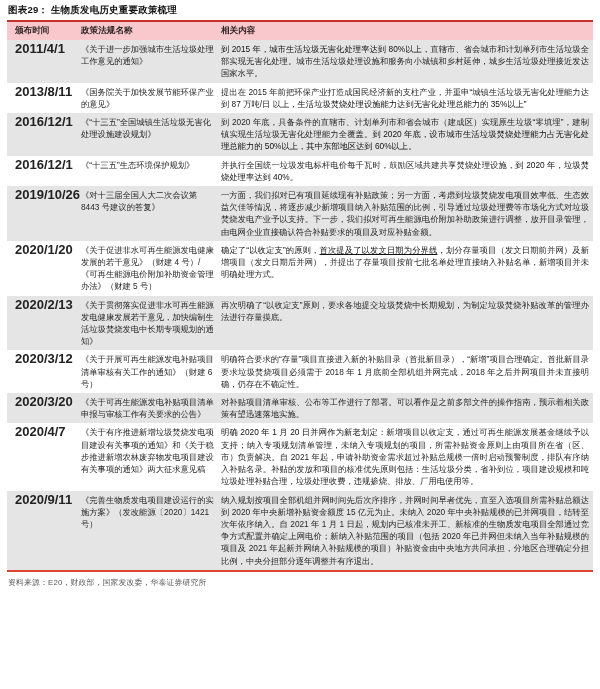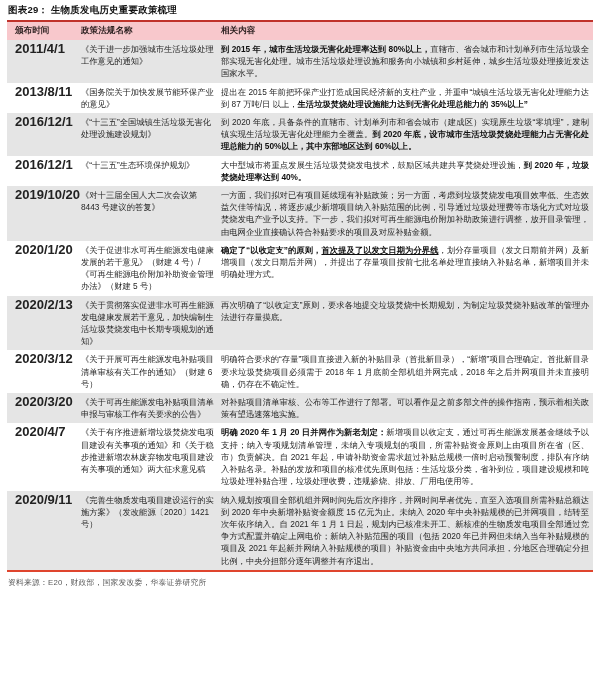--- a/index.html
+++ b/index.html
@@ -27,21 +27,21 @@
   }
   thead th:first-child{padding-left:8px;}
   tbody td{
     vertical-align:top;font-size:8.3px;line-height:12.2px;
     padding:3px 4px 3px 2px;
   }
   tbody tr:nth-child(odd){background:var(--alt-row,#e5e5e5);}
   td.date{font-weight:bold;color:#222;padding-left:8px;font-size:13px;white-space:nowrap;}
   td.pname{color:#262626;}
   td.content{color:#262626;text-align:justify;}
-  td.content .b{font-weight:bold;color:#111;}
+  td.content .b{font-weight:normal;color:#111;}
   td.content .u{text-decoration:underline;}
   .bottom-rule{
     width:586px;height:2px;background:var(--bottom-rule,#df452e);
     margin-top:0px;
   }
   .source{
     font-size:7.8px;color:#5a5a5a;padding:5px 0 0 1px;letter-spacing:.2px;
   }
 </style>
 </head>
@@ -75,24 +75,24 @@
     <td class="content"><span>提出在 2015 年前把环保产业打造成国民经济新的支柱产业，并重申“城镇生活垃圾无害化处理能力达到 87 万吨/日 以上，</span><span class="b">生活垃圾焚烧处理设施能力达到无害化处理总能力的 35%以上”</span></td>
   </tr>
         <tr>
     <td class="date">2016/12/1</td>
     <td class="pname">《“十三五”全国城镇生活垃圾无害化处理设施建设规划》</td>
     <td class="content"><span>到 2020 年底，具备条件的直辖市、计划单列市和省会城市（建成区）实现原生垃圾“零填埋”，建制镇实现生活垃圾无害化处理能力全覆盖。</span><span class="b">到 2020 年底，设市城市生活垃圾焚烧处理能力占无害化处理总能力的 50%以上，其中东部地区达到 60%以上。</span></td>
   </tr>
         <tr>
     <td class="date">2016/12/1</td>
     <td class="pname">《“十三五”生态环境保护规划》</td>
-    <td class="content"><span>大中型城市将重点发展生活垃圾焚烧发电技术，鼓励区域共建共享焚烧处理设施，</span><span class="b">到 2020 年，垃圾焚烧处理率达到 40%。</span></td>
+    <td class="content"><span>并执行全国统一垃圾发电标杆电价每千瓦时，鼓励区域共建共享焚烧处理设施，</span><span class="b">到 2020 年，垃圾焚烧处理率达到 40%。</span></td>
   </tr>
         <tr>
-    <td class="date">2019/10/20</td>
+    <td class="date">2019/10/26</td>
     <td class="pname">《对十三届全国人大二次会议第 8443 号建议的答复》</td>
     <td class="content"><span>一方面，我们拟对已有项目延续现有补贴政策；另一方面，考虑到垃圾焚烧发电项目效率低、生态效益欠佳等情况，将逐步减少新增项目纳入补贴范围的比例，引导通过垃圾处理费等市场化方式对垃圾焚烧发电产业予以支持。下一步，我们拟对可再生能源电价附加补助政策进行调整，放开目录管理，由电网企业直接确认符合补贴要求的项目及对应补贴金额。</span></td>
   </tr>
         <tr>
     <td class="date">2020/1/20</td>
     <td class="pname">《关于促进非水可再生能源发电健康发展的若干意见》（财建 4 号）/《可再生能源电价附加补助资金管理办法》（财建 5 号）</td>
     <td class="content"><span class="b">确定了“以收定支”的原则，</span><span class="b u">首次提及了以发文日期为分界线</span><span>，划分存量项目（发文日期前并网）及新增项目（发文日期后并网），并提出了存量项目按前七批名单处理直接纳入补贴名单，新增项目并未明确处理方式。</span></td>
   </tr>
         <tr>
     <td class="date">2020/2/13</td>

